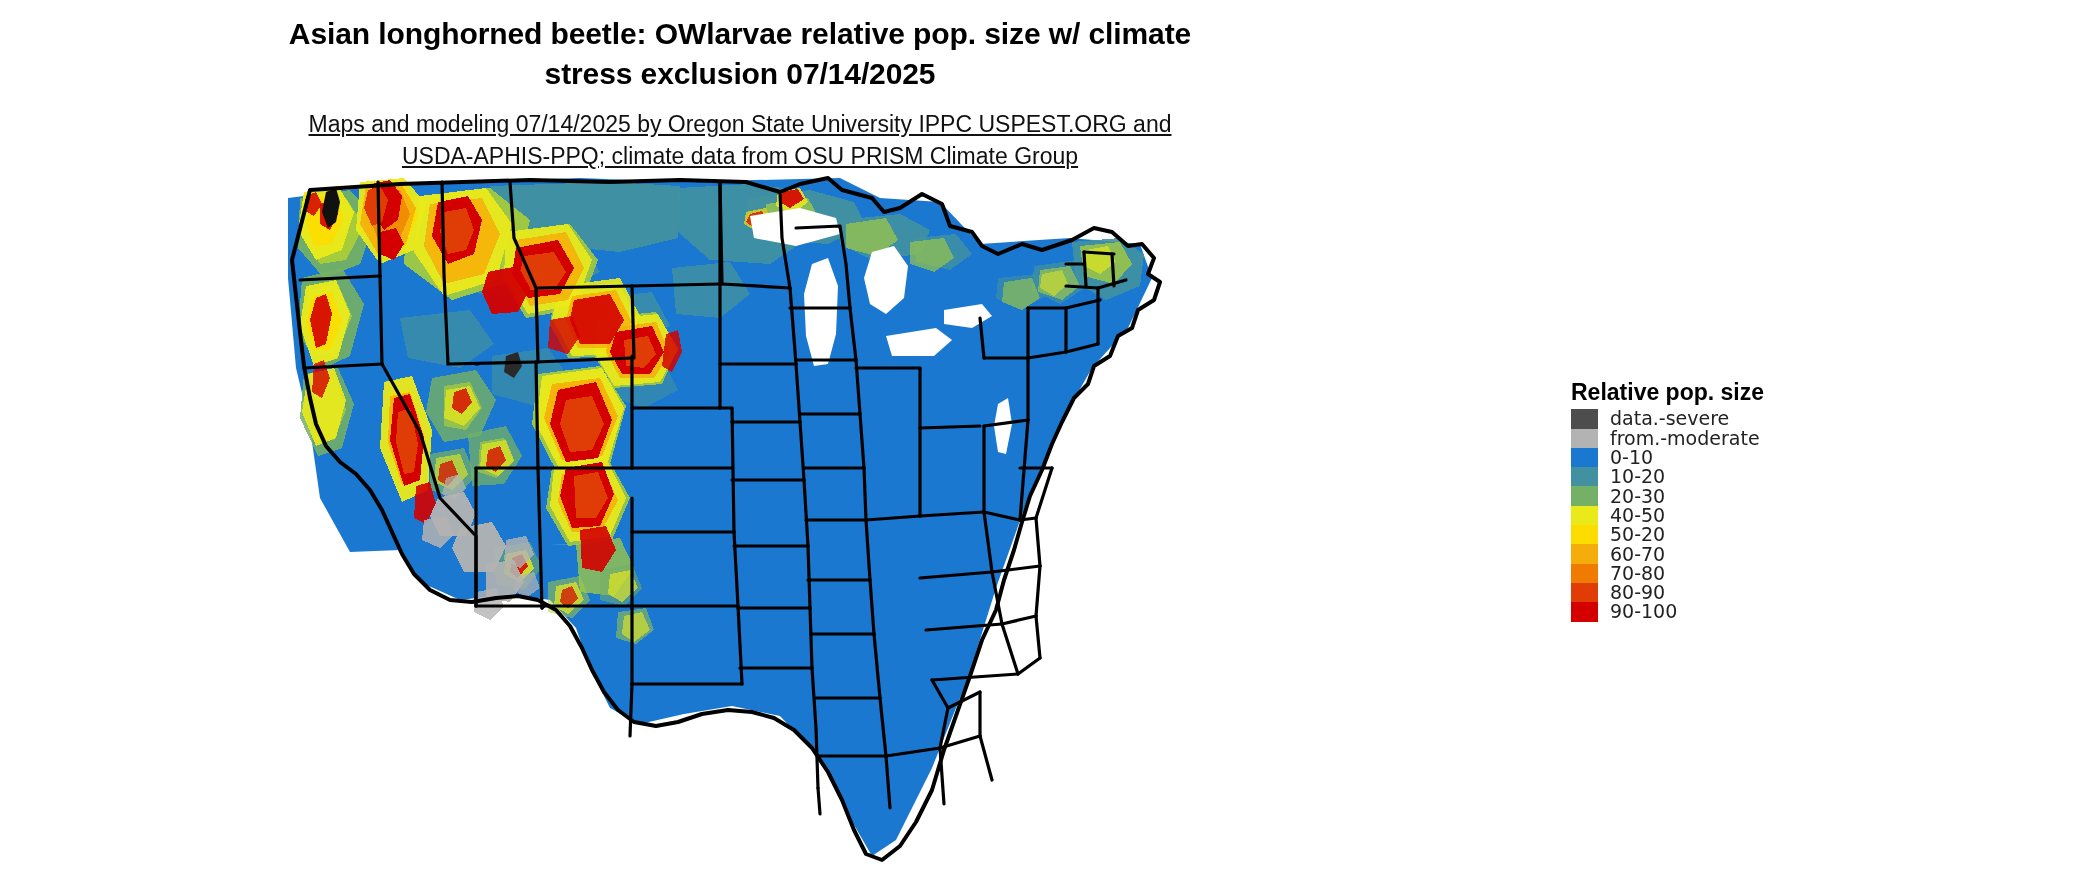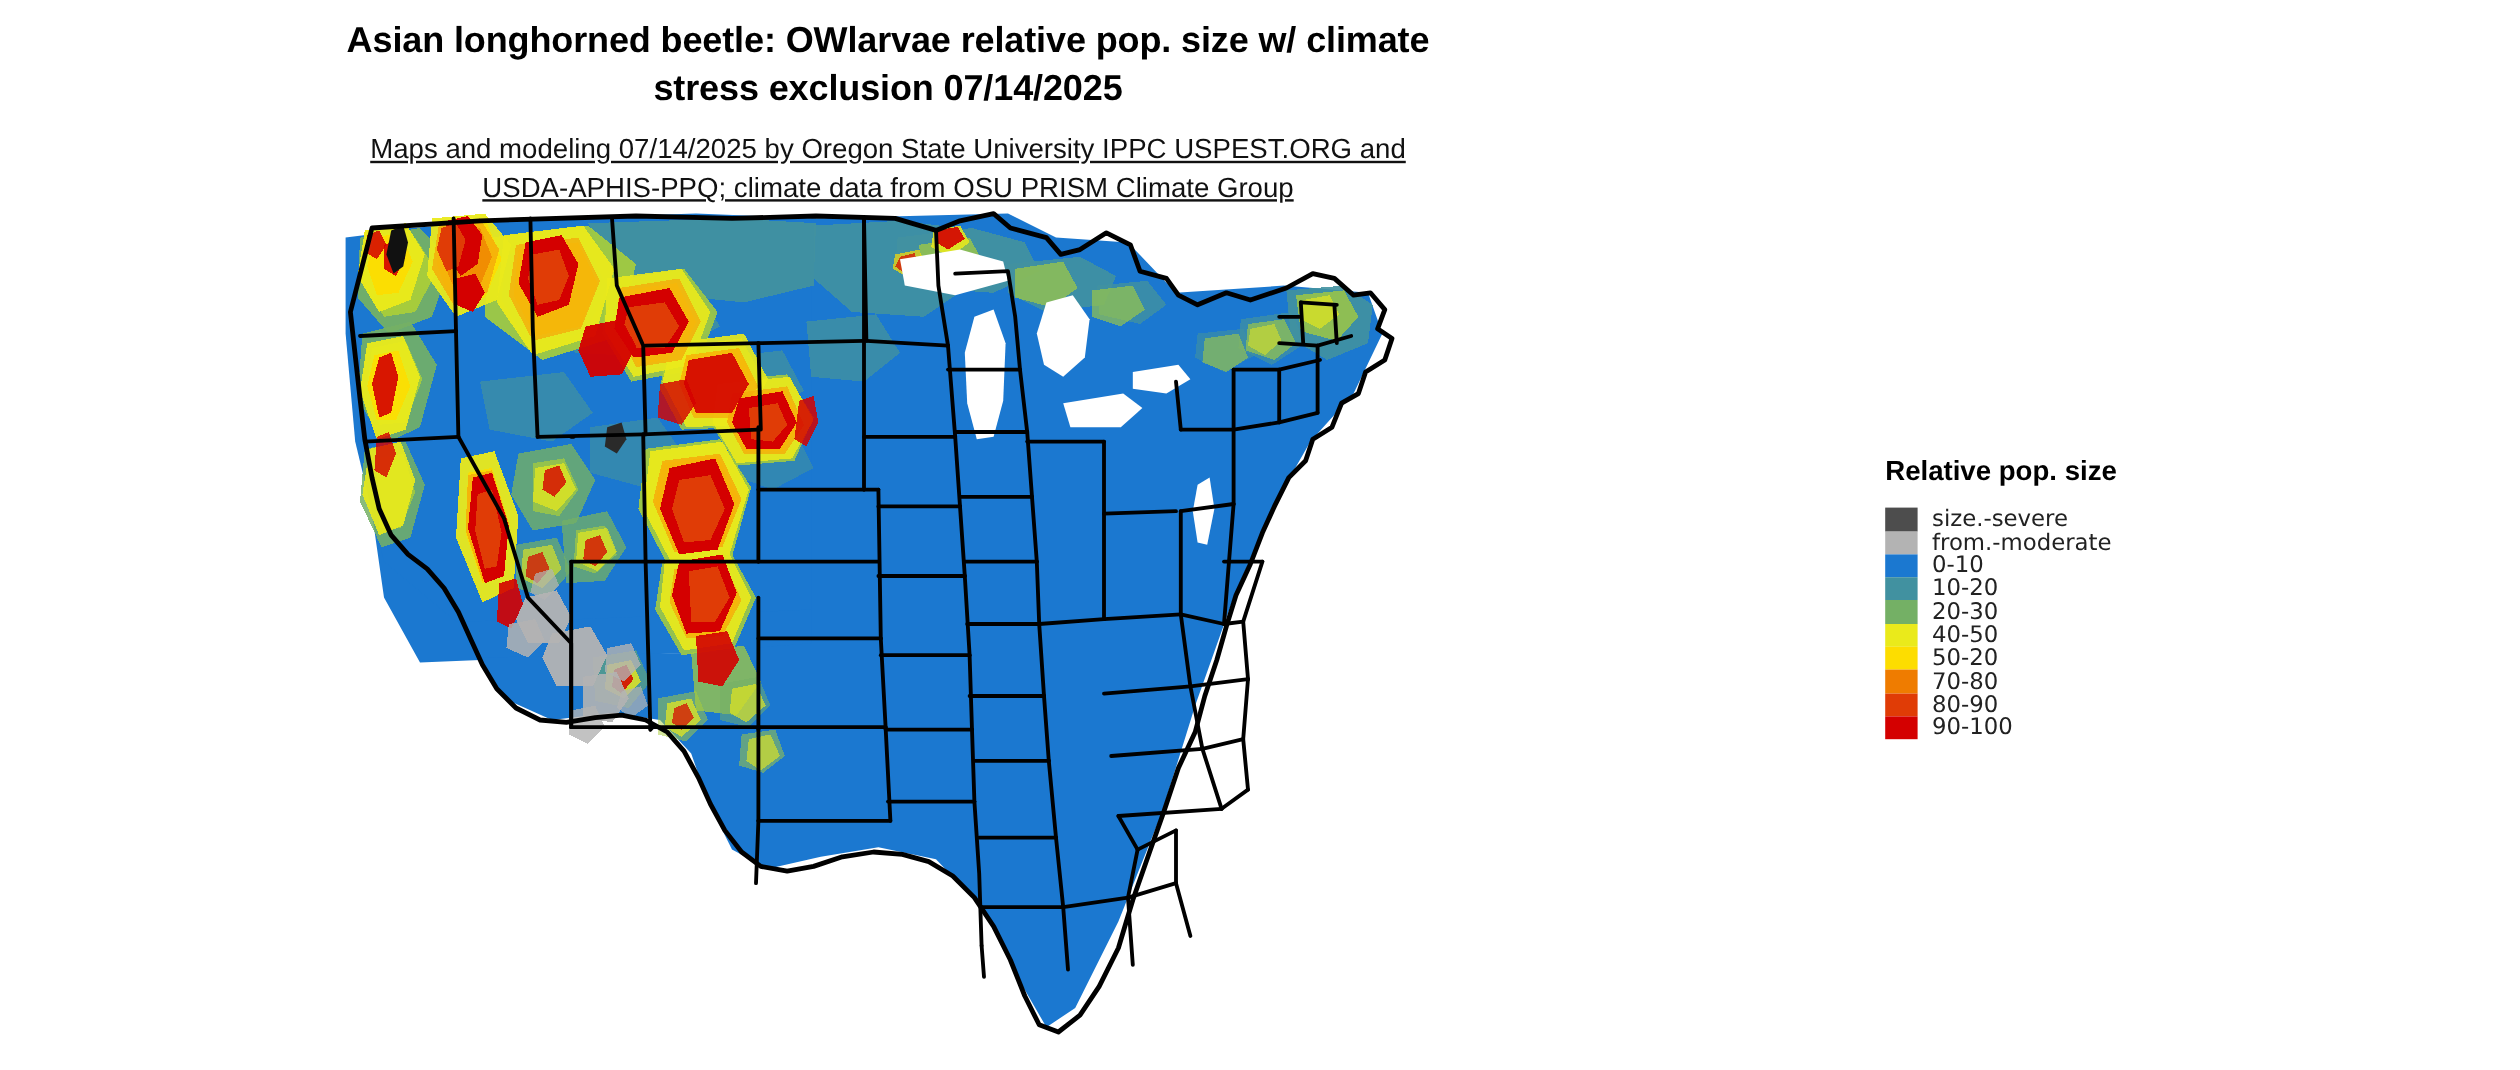--- a/index.html
+++ b/index.html
@@ -64,21 +64,21 @@
   #legend {
     position: absolute;
     left: 1571px;
     top: 380px;
     width: 400px;
   }
   #legend-title {
     font-size: 23px;
     font-weight: bold;
     color: #000000;
-    margin: 0 0 18px 0;
+    margin: 0 0 4px 0;
     line-height: 1.1;
   }
   .legend-row {
     display: flex;
     align-items: center;
     height: 19.3px;
   }
   .legend-swatch {
     width: 27px;
     height: 19.3px;
@@ -483,21 +483,21 @@
         <path d="M 660,580 L 664,636"></path>
       </g>
     </svg>
   </div>
 
   <div id="legend">
     <div id="legend-title">Relative pop. size</div>
 
     <div class="legend-row">
       <span class="legend-swatch" style="background:#4d4d4d"></span>
-      <span class="legend-label">size.-severe</span>
+      <span class="legend-label">data.-severe</span>
     </div>
     <div class="legend-row">
       <span class="legend-swatch" style="background:#b3b3b3"></span>
       <span class="legend-label">from.-moderate</span>
     </div>
     <div class="legend-row">
       <span class="legend-swatch" style="background:#1b78d0"></span>
       <span class="legend-label">0-10</span>
     </div>
     <div class="legend-row">
@@ -510,20 +510,24 @@
     </div>
     <div class="legend-row">
       <span class="legend-swatch" style="background:#eaea1b"></span>
       <span class="legend-label">40-50</span>
     </div>
     <div class="legend-row">
       <span class="legend-swatch" style="background:#fddd00"></span>
       <span class="legend-label">50-20</span>
     </div>
     <div class="legend-row">
+      <span class="legend-swatch" style="background:#f4ad0b"></span>
+      <span class="legend-label">60-70</span>
+    </div>
+    <div class="legend-row">
       <span class="legend-swatch" style="background:#ef7c00"></span>
       <span class="legend-label">70-80</span>
     </div>
     <div class="legend-row">
       <span class="legend-swatch" style="background:#e03c06"></span>
       <span class="legend-label">80-90</span>
     </div>
     <div class="legend-row">
       <span class="legend-swatch" style="background:#d40000"></span>
       <span class="legend-label">90-100</span>

